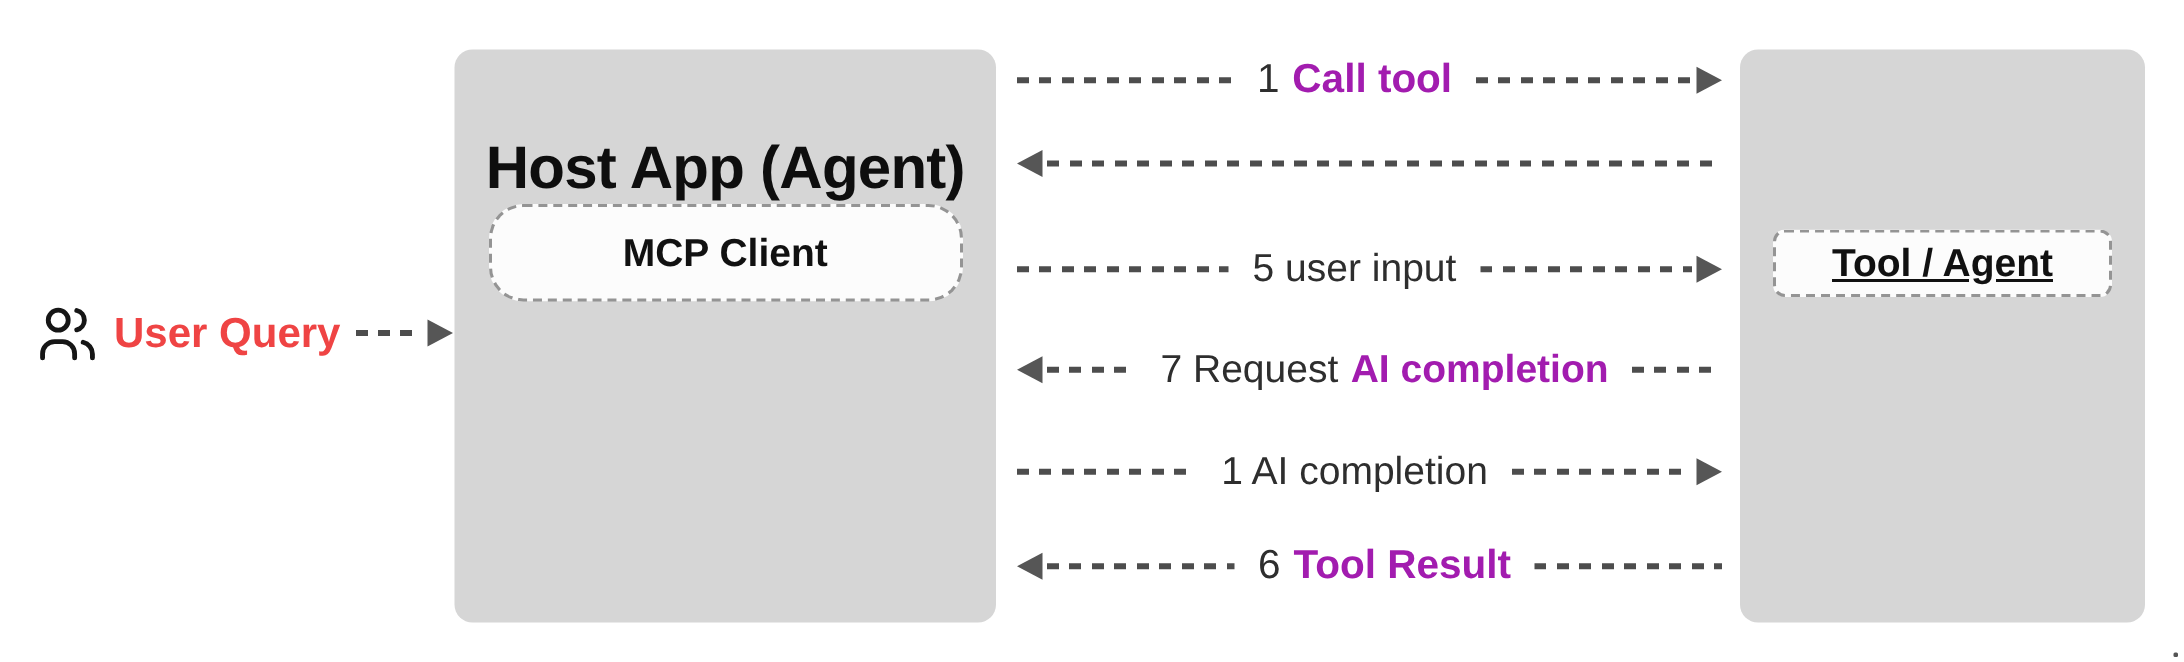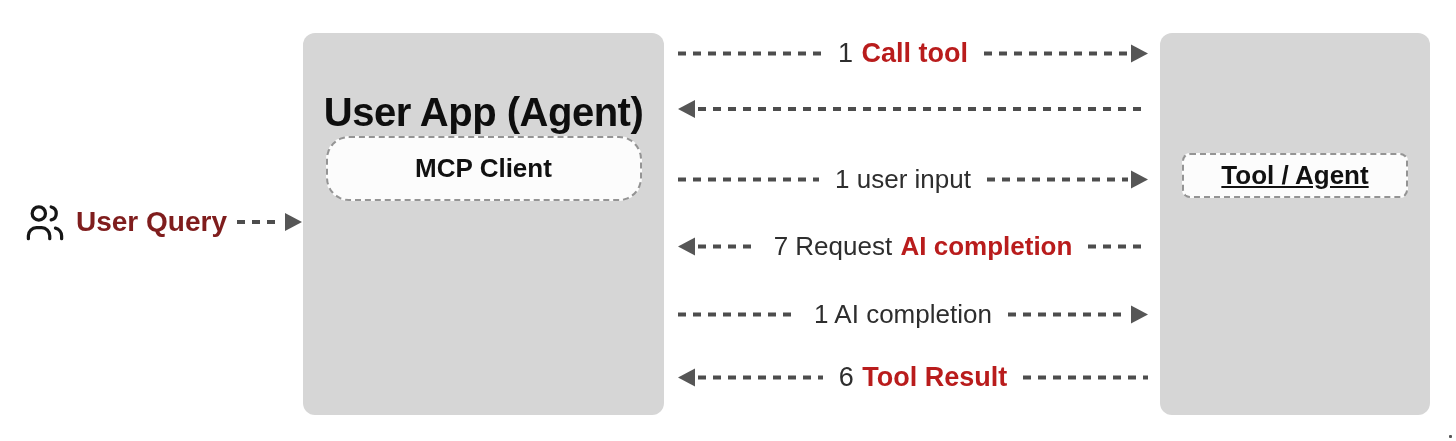--- a/index.html
+++ b/index.html
@@ -70,32 +70,32 @@
     border-right:17px solid #565656;
     margin-right:3px;
   }
   .flow-label{
     display:flex;gap:0.32em;align-items:baseline;
     margin:0 16px;
     font-size:26px;color:#2e2e2e;
     white-space:nowrap;flex:none;
   }
   .flow.emph .flow-label{font-size:27px;}
-  .flow-label .bld{font-weight:700;color:#b91c1c;}
+  .flow-label .bld{font-weight:700;color:#a21caf;}
   .flow-label .bld:empty{display:none;}
 
   
   .user-query{
     position:absolute;
     left:26px;top:222px;width:276px;
     transform:translateY(-50%);
     display:flex;align-items:center;
   }
   .uq-label{
-    font-size:28px;font-weight:700;color:#7f1d1d;
+    font-size:28px;font-weight:700;color:#ef4444;
     margin:0 10px 0 12px;white-space:nowrap;
   }
   .users-icon{flex:none;display:block;}
 
   .stray-dot{
     position:absolute;left:1449px;top:435px;
     width:3px;height:3px;background:#555;border-radius:1px;
   }
 </style>
 </head>
@@ -109,21 +109,21 @@
       <path d="M26.5 4.2 a7 7 0 0 1 0 13.6"></path>
       <path d="M2.5 37.5 v-3 a8.5 8.5 0 0 1 8.5 -8.5 h5.5 a8.5 8.5 0 0 1 8.5 8.5 v3"></path>
       <path d="M31 26.5 a8.5 8.5 0 0 1 6.5 8.2 v2.8"></path>
     </svg>
     <span class="uq-label">User Query</span>
     <span class="dash"></span>
     <span class="head head-right"></span>
   </div>
 
   <div class="bigbox host-box">
-    <div class="box-title host-title">User App (Agent)</div>
+    <div class="box-title host-title">Host App (Agent)</div>
     <div class="innerbox client-inner">
       <span>MCP Client</span>
     </div>
   </div>
 
   <div class="bigbox server-box">
     <div class="innerbox tool-inner">
       <span>Tool / Agent</span>
     </div>
   </div>
@@ -140,21 +140,21 @@
 
   <div class="flow" style="top:109px">
     <span class="head head-left"></span>
     <span class="dash"></span>
     <span class="dash"></span>
   </div>
 
   <div class="flow" style="top:179px">
     <span class="dash"></span>
     <span class="flow-label">
-      <span class="reg">1 user input</span>
+      <span class="reg">5 user input</span>
 
     </span>
     <span class="dash"></span>
     <span class="head head-right"></span>
   </div>
 
   <div class="flow" style="top:246px">
     <span class="head head-left"></span>
     <span class="dash"></span>
     <span class="flow-label">

